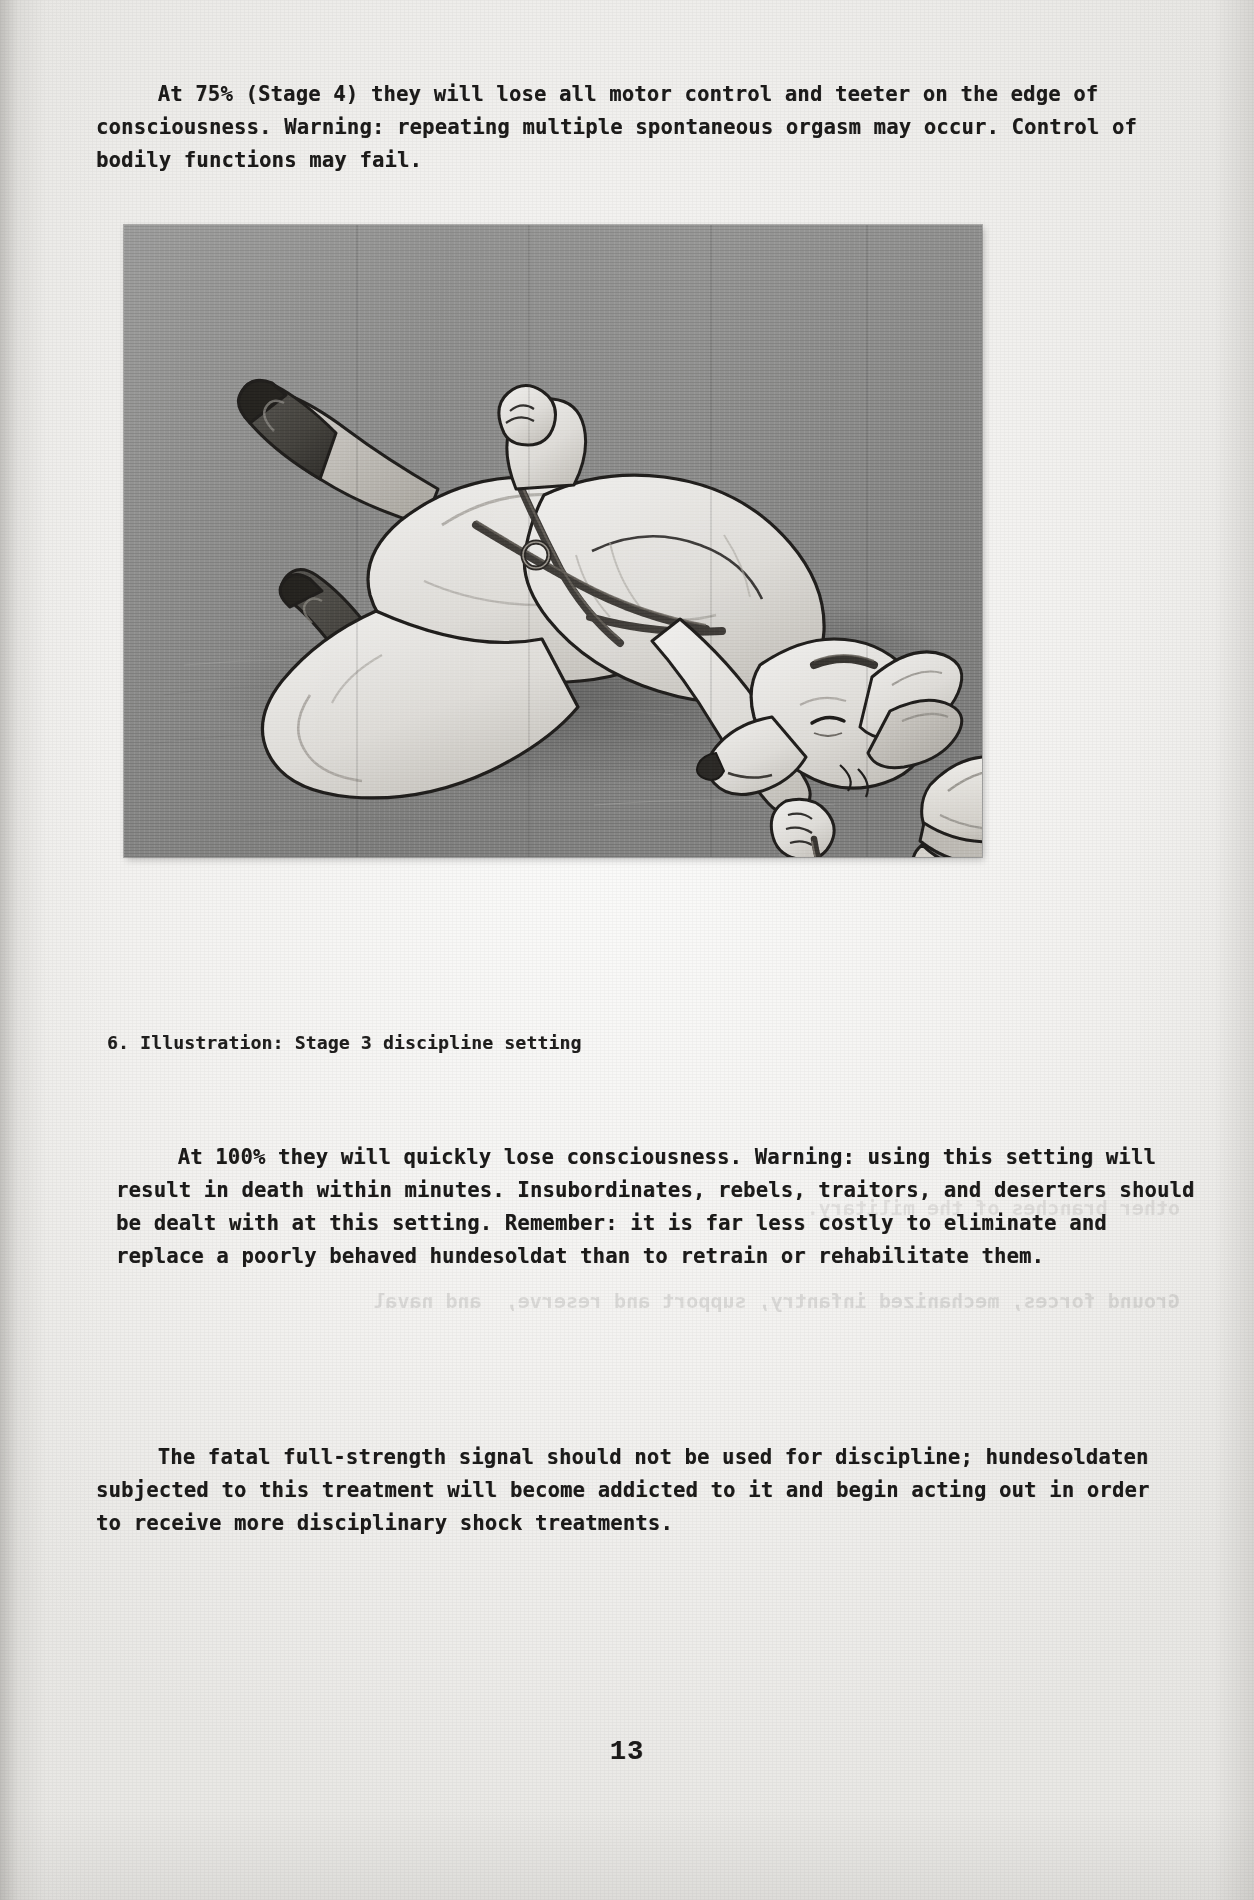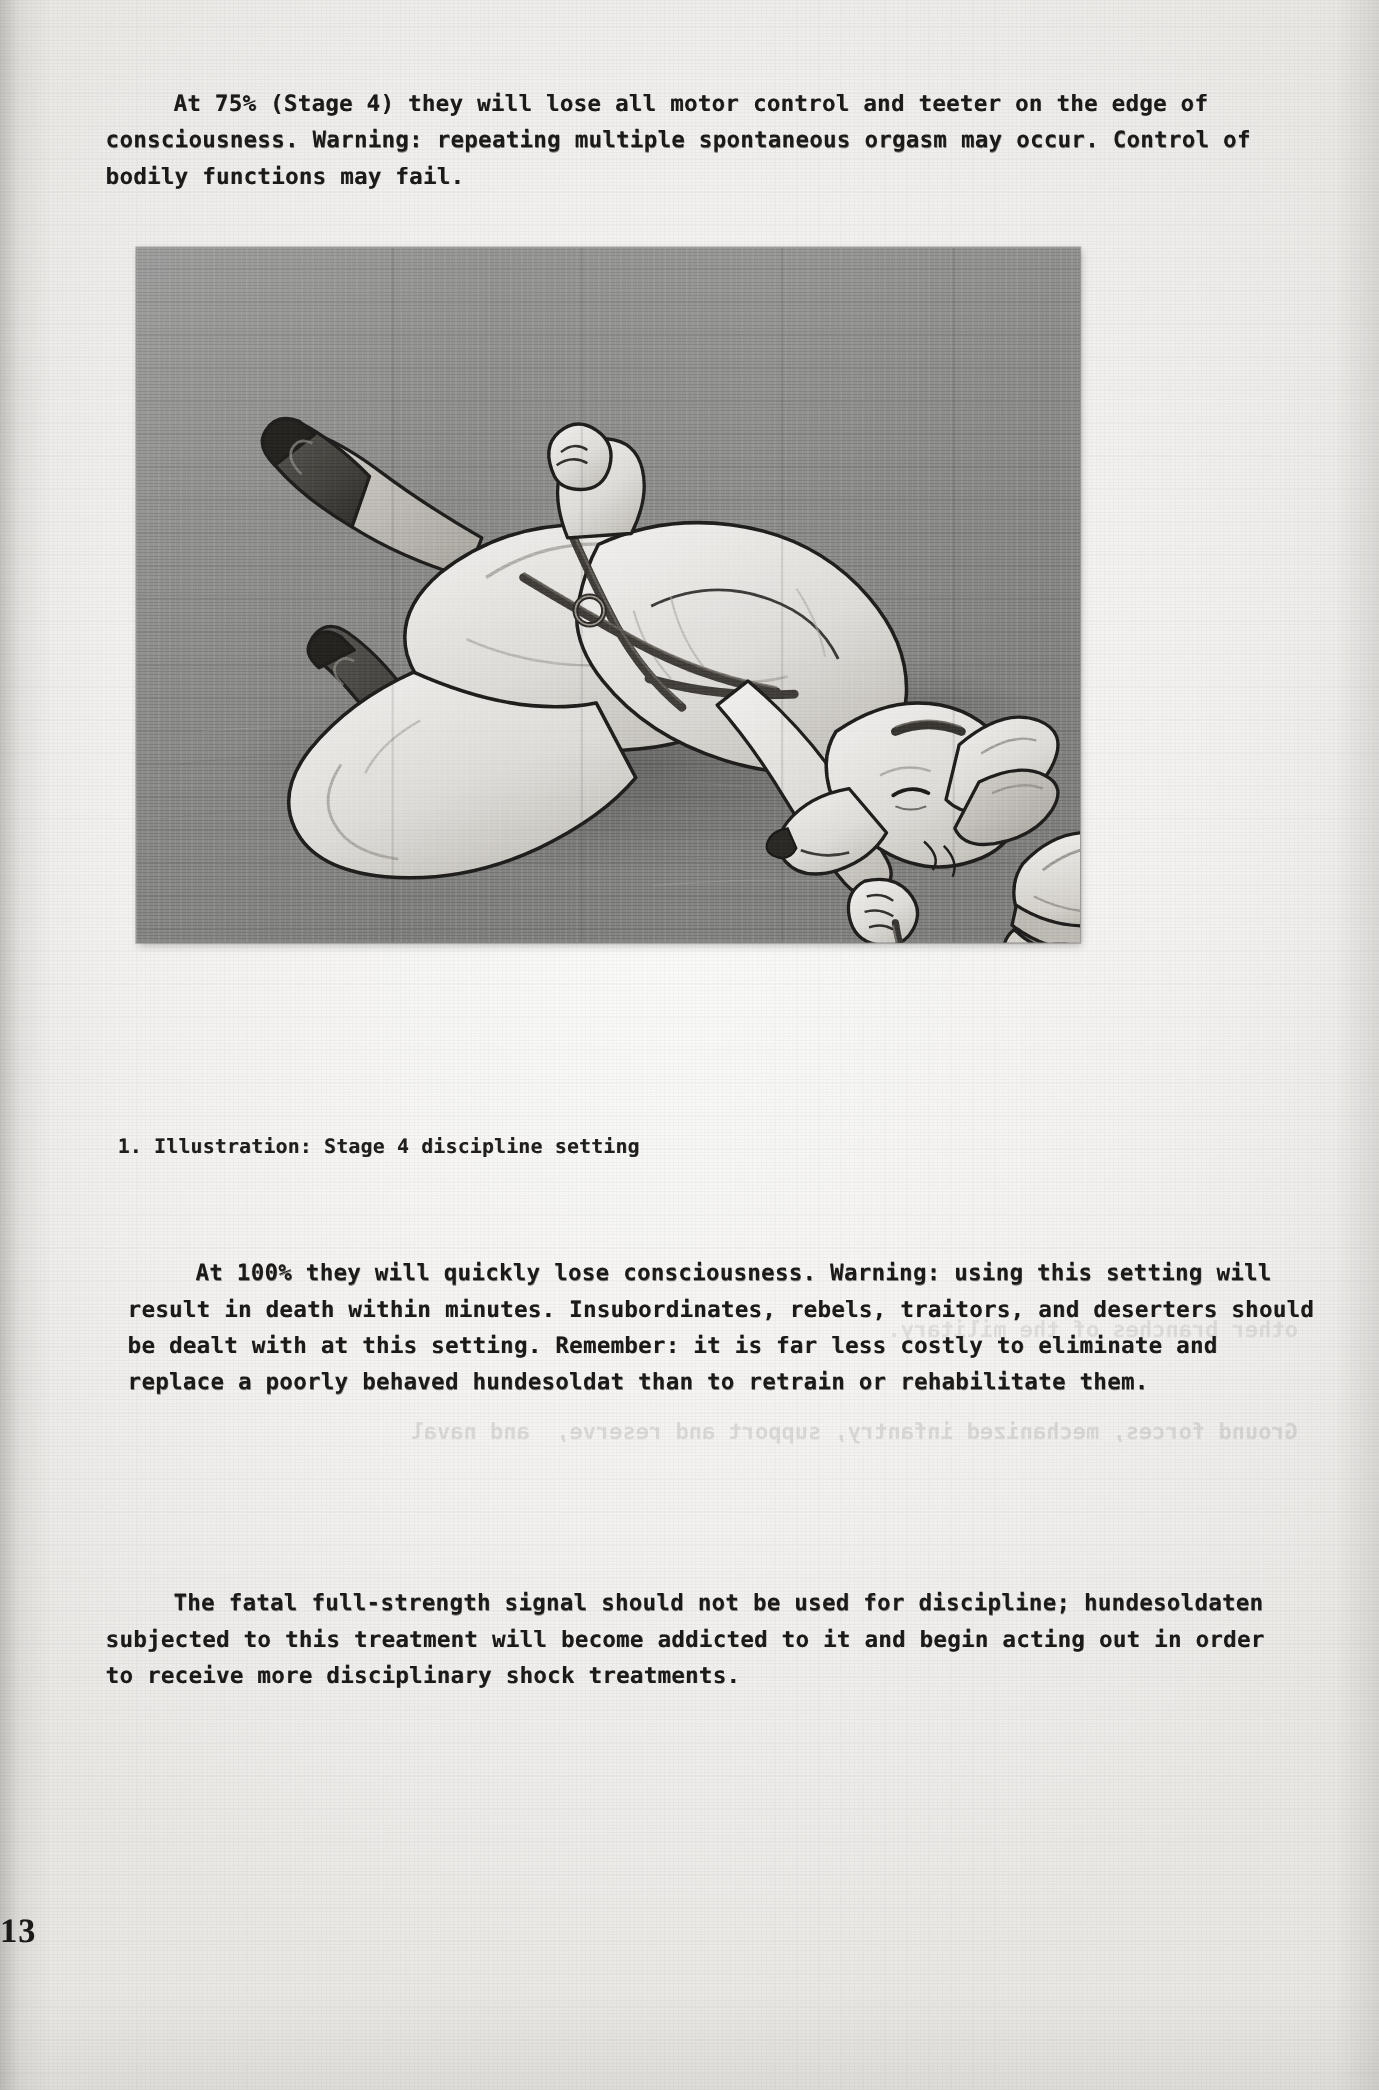--- a/index.html
+++ b/index.html
@@ -113,22 +113,23 @@
     letter-spacing: 0.2px;
     white-space: pre;
     text-shadow: 0.4px 0.3px 0.5px rgba(40,38,36,0.5);
   }
 
   
   #page-number {
     position: absolute;
     left: 0; right: 0;
     top: 1737px;
-    font-family: Liberation Serif, serif;
-    font-size: 31px;
+    text-align: center;
+    font-family: Liberation Mono, monospace;
+    font-size: 27px;
     font-weight: 700;
     color: #1b1a19;
     letter-spacing: 1px;
     text-shadow: 0.4px 0.3px 0.6px rgba(40,38,36,0.5);
   }
 
   
   #bleed-through {
     position: absolute;
     left: 70px;
@@ -364,21 +365,21 @@
 
       <g opacity="0.12">
         <rect x="232" y="0" width="2" height="632" fill="#3a3a39"></rect>
         <rect x="404" y="0" width="2" height="632" fill="#3a3a39"></rect>
         <rect x="586" y="0" width="2" height="632" fill="#3a3a39"></rect>
         <rect x="742" y="0" width="2" height="632" fill="#3a3a39"></rect>
       </g>
     </svg>
   </figure>
 
-  <div id="figure-caption">1. Illustration: Stage 4 discipline setting</div>
+  <div id="figure-caption">6. Illustration: Stage 3 discipline setting</div>
 
   <p class="body-text" id="para-mid"><span class="indent"></span><span>At 100% they will quickly lose consciousness. Warning: using this setting will result in death within minutes. Insubordinates, rebels, traitors, and deserters should be dealt with at this setting. Remember: it is far less costly to eliminate and replace a poorly behaved hundesoldat than to retrain or rehabilitate them.</span></p>
 
   <p class="body-text" id="para-bot"><span class="indent"></span><span>The fatal full-strength signal should not be used for discipline; hundesoldaten subjected to this treatment will become addicted to it and begin acting out in order to receive more disciplinary shock treatments.</span></p>
 
   <div id="page-number">13</div>
 
 </div>
 
 </body></html>

